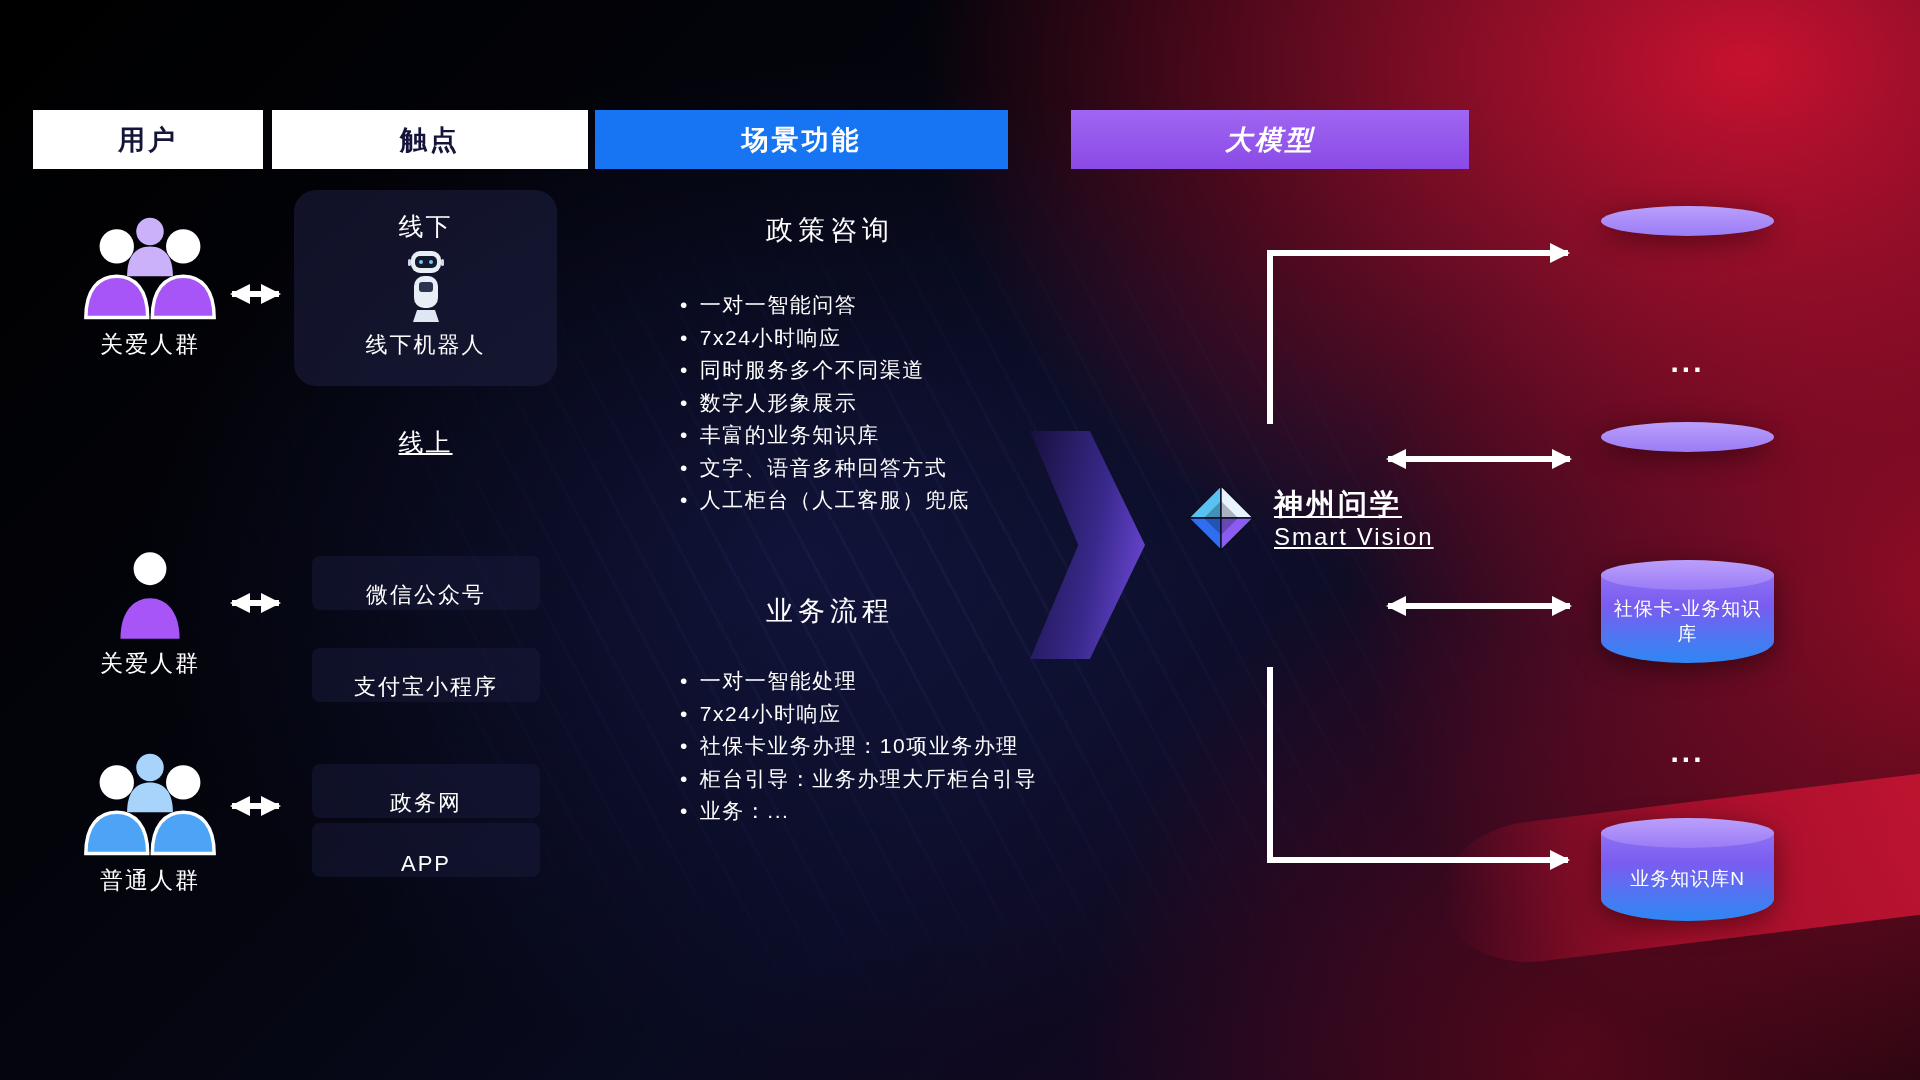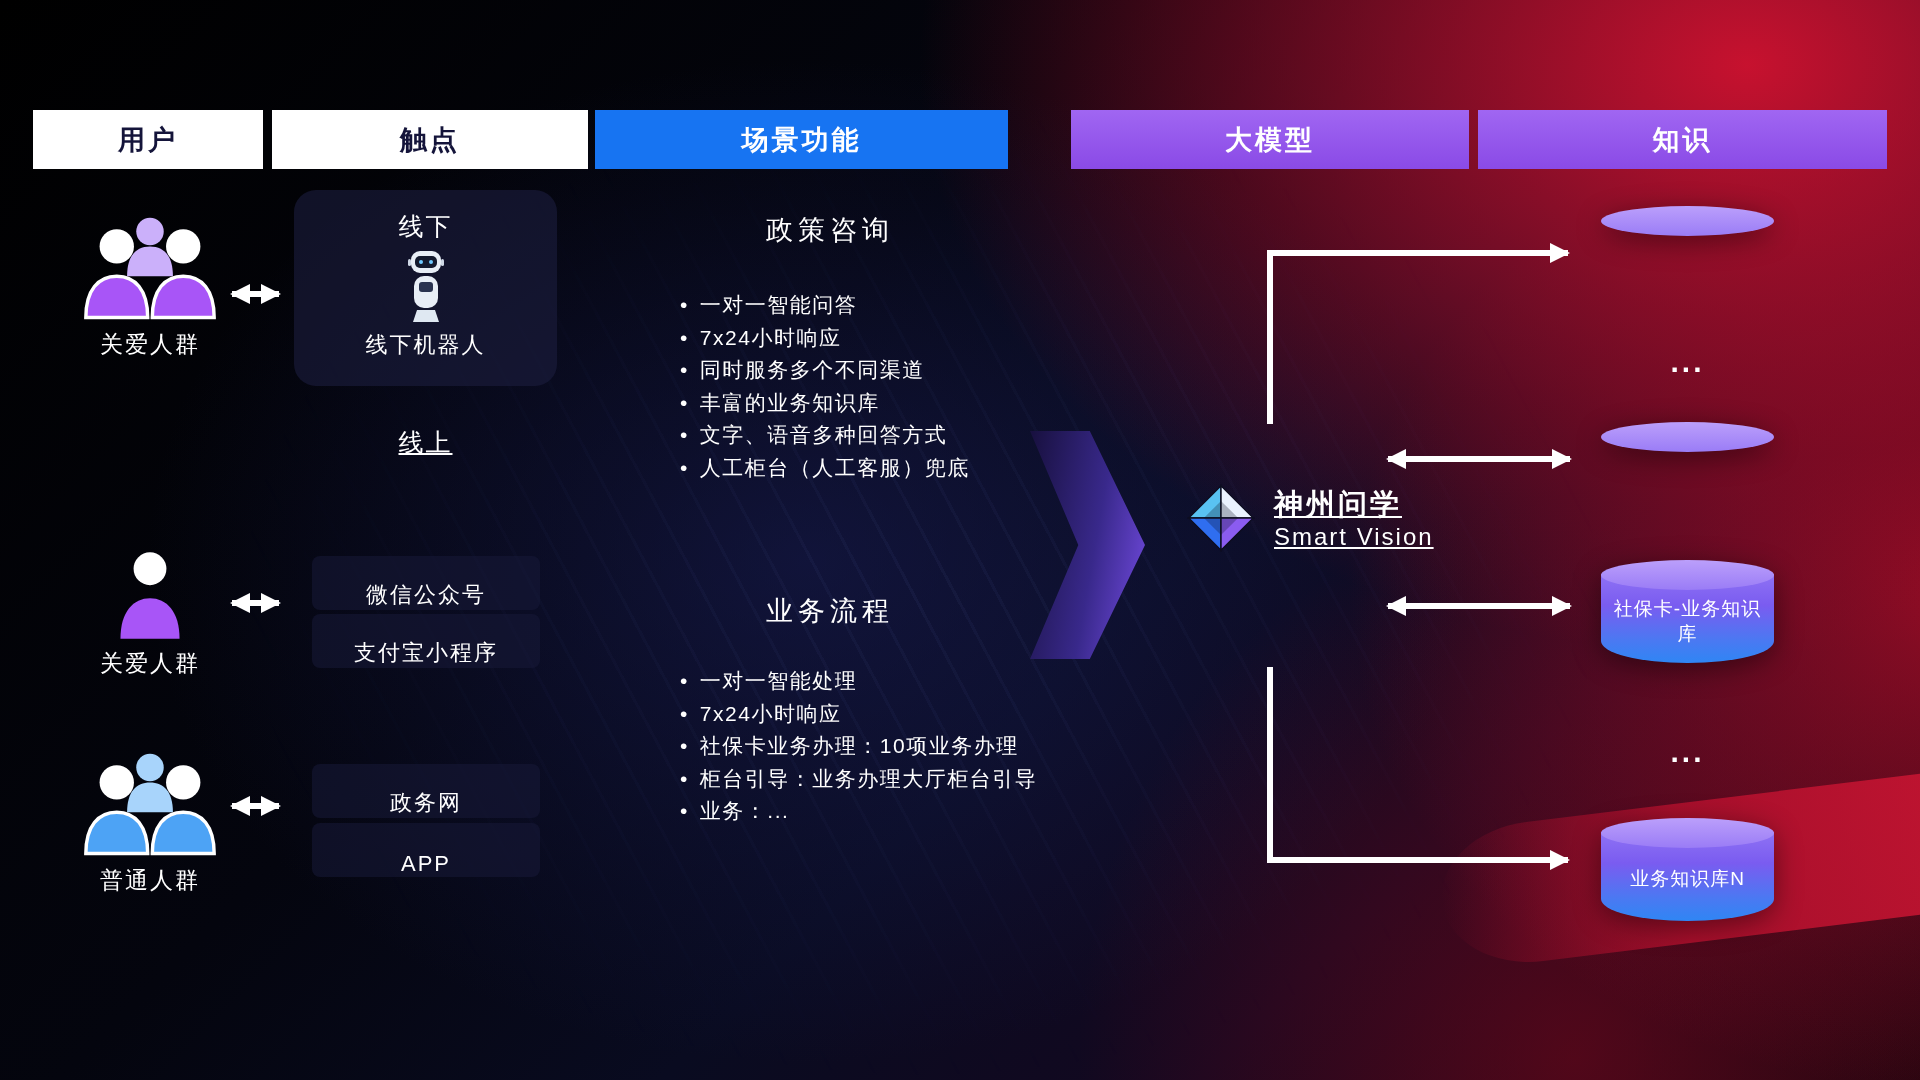--- a/index.html
+++ b/index.html
@@ -29,21 +29,21 @@
     background:linear-gradient(90deg, rgba(180,16,45,0), #b5102e 45%, #d01634);
     transform:rotate(-7deg); opacity:.85;
   }
 
   .hdr {
     position:absolute; top:110px; height:59px; display:flex; align-items:center; justify-content:center;
     font-size:27px; font-weight:bold; letter-spacing:3px;
   }
   .hdr-white { background:#ffffff; color:#14143a; }
   .hdr-blue  { background:#1774f2; color:#fff; }
-  .hdr-purple{ background:linear-gradient(180deg,#a066f2,#8a4ae6); color:#fff; }
+  .hdr-purple{ background:linear-gradient(180deg,#a066f2,#8a4ae6); color:#fff;font-style:italic; }
 
   .user { position:absolute; width:190px; text-align:center; }
   .user svg { display:block; margin:0 auto; }
   .user-label { font-size:23px; letter-spacing:2px; margin-top:8px; line-height:28px; }
 
   .touch-box {
     position:absolute; left:294px; top:190px; width:263px; height:196px;
     background:rgba(28,29,62,0.62); border-radius:22px;
   }
   .touch-box .tb-title { position:absolute; top:22px; left:0; right:0; text-align:center; font-size:25px; letter-spacing:2px; line-height:28px; }
@@ -106,23 +106,20 @@
     <span>用户</span>
   </div>
   <div class="hdr hdr-white" style="left:272px;width:316px">
     <span>触点</span>
   </div>
   <div class="hdr hdr-blue" style="left:595px;width:413px">
     <span>场景功能</span>
   </div>
   <div class="hdr hdr-purple" style="left:1071px;width:398px">
     <span>大模型</span>
-  </div>
-  <div class="hdr hdr-purple" style="left:1478px;width:409px">
-    <span>知识</span>
   </div>
 
   <div class="user" style="left:55px;top:212px">
     <svg viewBox="0 0 120 96" width="138" height="110">
       <circle cx="60" cy="17" r="12" fill="#cbb0fa"></circle>
       <path d="M40 56 C40 38 48 30 60 30 C72 30 80 38 80 56 Z" fill="#cbb0fa"></path>
       <circle cx="31" cy="30" r="15" fill="#ffffff"></circle>
       <path d="M4 92 C4 68 15 56 31 56 C47 56 58 68 58 92 Z" fill="#a855f7" stroke="#ffffff" stroke-width="3"></path>
       <circle cx="89" cy="30" r="15" fill="#ffffff"></circle>
       <path d="M62 92 C62 68 73 56 89 56 C105 56 116 68 116 92 Z" fill="#a855f7" stroke="#ffffff" stroke-width="3"></path>
@@ -166,35 +163,36 @@
       </svg>
     </div>
     <div class="tb-sub">线下机器人</div>
   </div>
 
   <div class="online-label">线上</div>
 
   <div class="channel" style="top:556px">
     <span>微信公众号</span>
   </div>
-  <div class="channel" style="top:614px">
+  <div class="channel" style="top:648px">
     <span>支付宝小程序</span>
   </div>
   <div class="channel" style="top:764px">
     <span>政务网</span>
   </div>
   <div class="channel" style="top:823px">
     <span>APP</span>
   </div>
 
   <div class="scn-title" style="top:212px">政策咨询</div>
   <div class="bullets" style="top:289px">
     <div class="bullet">一对一智能问答</div>
     <div class="bullet">7x24小时响应</div>
     <div class="bullet">同时服务多个不同渠道</div>
+    <div class="bullet">数字人形象展示</div>
     <div class="bullet">丰富的业务知识库</div>
     <div class="bullet">文字、语音多种回答方式</div>
     <div class="bullet">人工柜台（人工客服）兜底</div>
   </div>
 
   <div class="scn-title" style="top:593px">业务流程</div>
   <div class="bullets" style="top:665px">
     <div class="bullet">一对一智能处理</div>
     <div class="bullet">7x24小时响应</div>
     <div class="bullet">社保卡业务办理：10项业务办理</div>

